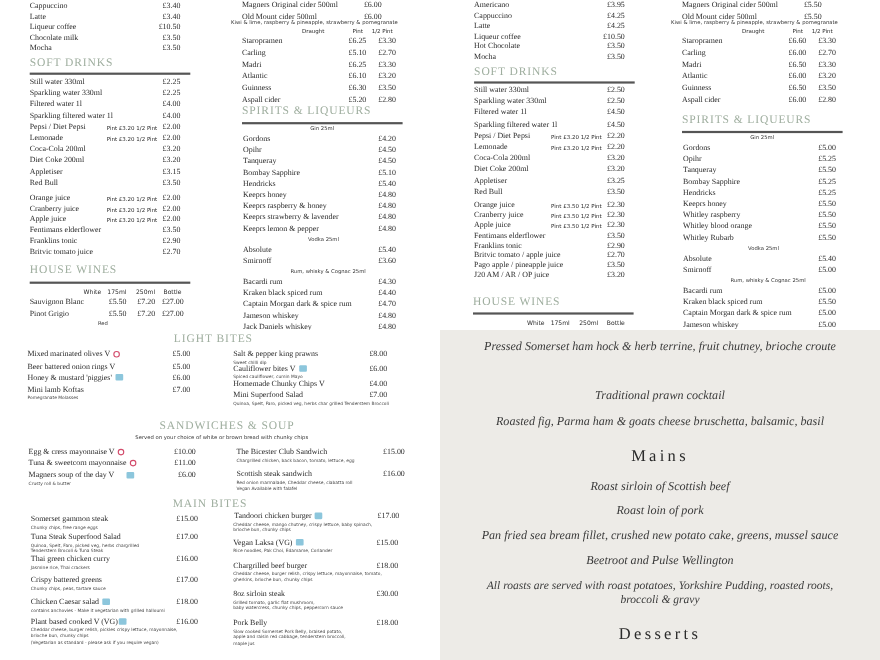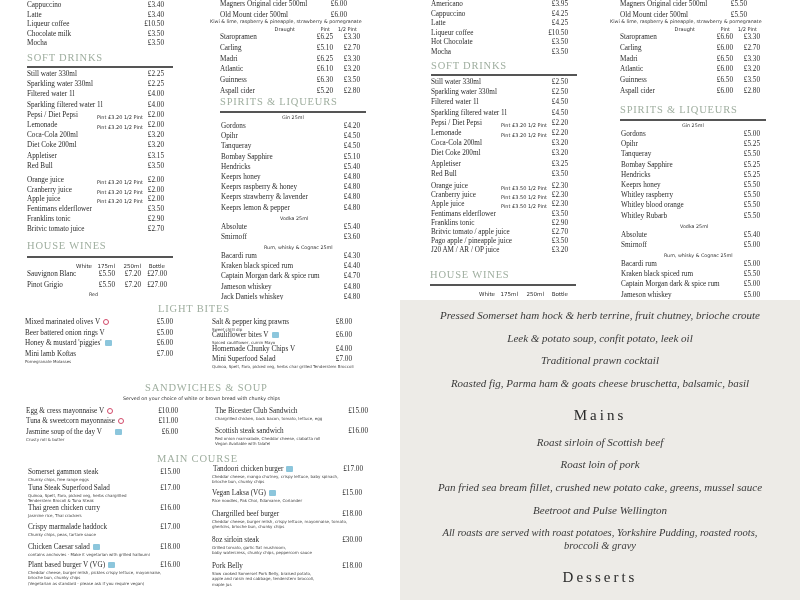--- a/index.html
+++ b/index.html
@@ -514,58 +514,58 @@
     </div>
     <div class="row" style="left:212px; top:55px; width:140px; height:9px; font-size:7.2px;padding-left:32px;">
       <span class="name">Mini Superfood Salad</span>
       <span class="price" style="right:0;">£7.00</span>
     </div>
     <div class="desc" style="left:212px; top:63.5px;">Quinoa, Spelt, Faro, picked veg, herbs char grilled Tenderstem Broccoli</div>
     <div class="sec-title" style="left:145px; top:82px;font-family:Liberation Serif, serif;">SANDWICHES &amp; SOUP</div>
     <div class="sub" style="left:123px; top:96px;">Served on your choice of white or brown bread with chunky chips</div>
     <div class="row" style="left:26px; top:107px; width:152px; height:9px; font-size:7.2px;"><span class="name">Egg &amp; cress mayonnaise V</span><span class="name" style="position:relative; display:inline-block;"></span><span class="price" style="right:0;">£10.00</span><span class="v-icon" style="position: absolute; top: 1px; left: 79px;"></span></div>
     <div class="row" style="left:26px; top:117px; width:152px; height:9px; font-size:7.2px;"><span class="name">Tuna &amp; sweetcorn mayonnaise</span><span class="name" style="position:relative; display:inline-block;"></span><span class="price" style="right:0;">£11.00</span><span class="v-icon" style="position: absolute; top: 1px; left: 90px;"></span></div>
-    <div class="row" style="left:26px; top:128px; width:152px; height:9px; font-size:7.2px;"><span class="name">Jasmine soup of the day V</span><span class="name" style="position:relative; display:inline-block;"></span><span class="price" style="right:0;">£6.00</span><span class="c-icon" style="position: absolute; top: 1px; left: 87px;"></span></div>
+    <div class="row" style="left:26px; top:128px; width:152px; height:9px; font-size:7.2px;"><span class="name">Magners soup of the day V</span><span class="name" style="position:relative; display:inline-block;"></span><span class="price" style="right:0;">£6.00</span><span class="c-icon" style="position: absolute; top: 1px; left: 87px;"></span></div>
     <div class="desc" style="left:26px; top:136.5px;">Crusty roll &amp; butter</div>
     <div class="row" style="left:215px; top:107px; width:153px; height:9px; font-size:7.2px;">
       <span class="name">The Bicester Club Sandwich</span>
       <span class="price" style="right:0;">£15.00</span>
     </div>
     <div class="desc" style="left:215px; top:115.5px;">Chargrilled chicken, back bacon, tomato, lettuce, egg</div>
     <div class="row" style="left:215px; top:127px; width:153px; height:9px; font-size:7.2px;font-family:Liberation Serif, serif;">
       <span class="name">Scottish steak sandwich</span>
       <span class="price" style="right:0;">£16.00</span>
     </div>
     <div class="desc" style="left:215px; top:135.5px;">Red onion marmalade, Cheddar cheese, ciabatta roll</div>
     <div class="desc" style="left:215px; top:141px;">Vegan Available with falafel</div>
-    <div class="sec-title" style="left:157px; top:153px;">MAIN COURSE</div>
+    <div class="sec-title" style="left:157px; top:153px;">MAIN BITES</div>
     <div class="row" style="left:28px; top:168px; width:152px; height:9px; font-size:7.2px;">
       <span class="name">Somerset gammon steak</span>
       <span class="price" style="right:0;">£15.00</span>
     </div>
     <div class="desc" style="left:28px; top:176.5px;">Chunky chips, free range eggs</div>
     <div class="row" style="left:28px; top:184px; width:152px; height:9px; font-size:7.2px;">
       <span class="name">Tuna Steak Superfood Salad</span>
       <span class="price" style="right:0;">£17.00</span>
     </div>
     <div class="desc" style="left:28px; top:192.5px;">Quinoa, Spelt, Faro, picked veg, herbs chargrilled</div>
     <div class="desc" style="left:28px; top:198px;">Tenderstem Brocoli &amp; Tuna Steak</div>
     <div class="row" style="left:28px; top:204px; width:152px; height:9px; font-size:7.2px;">
       <span class="name">Thai green chicken curry</span>
       <span class="price" style="right:0;">£16.00</span>
     </div>
     <div class="desc" style="left:28px; top:212.5px;">Jasmine rice, Thai crackers</div>
     <div class="row" style="left:28px; top:223px; width:152px; height:9px; font-size:7.2px;">
-      <span class="name">Crispy marmalade haddock</span>
+      <span class="name">Crispy battered greens</span>
       <span class="price" style="right:0;">£17.00</span>
     </div>
     <div class="desc" style="left:28px; top:231.5px;">Chunky chips, peas, tartare sauce</div>
     <div class="row" style="left:28px; top:243px; width:152px; height:9px; font-size:7.2px;"><span class="name">Chicken Caesar salad</span><span class="name" style="position:relative; display:inline-block;"></span><span class="price" style="right:0;">£18.00</span><span class="c-icon" style="position: absolute; top: 1px; left: 63px;"></span></div>
     <div class="desc" style="left:28px; top:251.5px;">contains anchovies - Make it vegetarian with grilled halloumi</div>
-    <div class="row" style="left:28px; top:261px; width:152px; height:9px; font-size:7.2px;"><span class="name">Plant based burger V (VG)</span><span class="name" style="position:relative; display:inline-block;"></span><span class="price" style="right:0;">£16.00</span><span class="c-icon" style="position: absolute; top: 1px; left: 78px;"></span></div>
+    <div class="row" style="left:28px; top:261px; width:152px; height:9px; font-size:7.2px;"><span class="name">Plant based cooked V (VG)</span><span class="name" style="position:relative; display:inline-block;"></span><span class="price" style="right:0;">£16.00</span><span class="c-icon" style="position: absolute; top: 1px; left: 78px;"></span></div>
     <div class="desc" style="left:28px; top:269.5px;">Cheddar cheese, burger relish, pickles crispy lettuce, mayonnaise,</div>
     <div class="desc" style="left:28px; top:275px;">brioche bun, chunky chips</div>
     <div class="desc" style="left:28px; top:280.5px;">(Vegetarian as standard - please ask if you require vegan)</div>
     <div class="row" style="left:213px; top:165px; width:150px; height:9px; font-size:7.2px;"><span class="name">Tandoori chicken burger</span><span class="name" style="position:relative; display:inline-block;"></span><span class="price" style="right:0;">£17.00</span><span class="c-icon" style="position: absolute; top: 1px; left: 71px;"></span></div>
     <div class="desc" style="left:212px; top:173.5px;">Cheddar cheese, mango chutney, crispy lettuce, baby spinach,</div>
     <div class="desc" style="left:212px; top:179px;">brioche bun, chunky chips</div>
     <div class="row" style="left:212px; top:189px; width:150px; height:9px; font-size:7.2px;"><span class="name">Vegan Laksa (VG)</span><span class="name" style="position:relative; display:inline-block;"></span><span class="price" style="right:0;">£15.00</span><span class="c-icon" style="position: absolute; top: 1px; left: 55px;"></span></div>
     <div class="desc" style="left:212px; top:197.5px;">Rice noodles, Pak Choi, Edamame, Coriander</div>
     <div class="row" style="left:212px; top:210px; width:150px; height:9px; font-size:7.2px;">
       <span class="name">Chargrilled beef burger</span>
@@ -583,21 +583,20 @@
       <span class="name">Pork Belly</span>
       <span class="price" style="right:0;">£18.00</span>
     </div>
     <div class="desc" style="left:212px; top:270.5px;">Slow cooked Somerset Pork Belly, braised potato,</div>
     <div class="desc" style="left:212px; top:276px;">apple and raisin red cabbage, tenderstem broccoli,</div>
     <div class="desc" style="left:212px; top:281.5px;">maple jus</div>
   </div>
 
 <div class="quad" id="q-br">
     <div class="br-line" style="top:9px;">Pressed Somerset ham hock &amp; herb terrine, fruit chutney, brioche croute</div>
-    <div class="br-line" style="top:32px;">Leek &amp; potato soup, confit potato, leek oil</div>
     <div class="br-line" style="top:77px;">Roasted fig, Parma ham &amp; goats cheese bruschetta, balsamic, basil</div>
     <div class="br-line" style="top:54px;">Traditional prawn cocktail</div>
     <div class="br-head" style="top:107px;">Mains</div>
     <div class="br-line" style="top:136px;">Roast sirloin of Scottish beef</div>
     <div class="br-line" style="top:158px;">Roast loin of pork</div>
     <div class="br-line" style="top:181px;">Pan fried sea bream fillet, crushed new potato cake, greens, mussel sauce</div>
     <div class="br-line" style="top:204px;">Beetroot and Pulse Wellington</div>
     <div class="br-line" style="top:227px; font-size:10.5px;">All roasts are served with roast potatoes, Yorkshire Pudding, roasted roots,</div>
     <div class="br-line" style="top:240px; font-size:10.5px;">broccoli &amp; gravy</div>
     <div class="br-head" style="top:269px;">Desserts</div>

